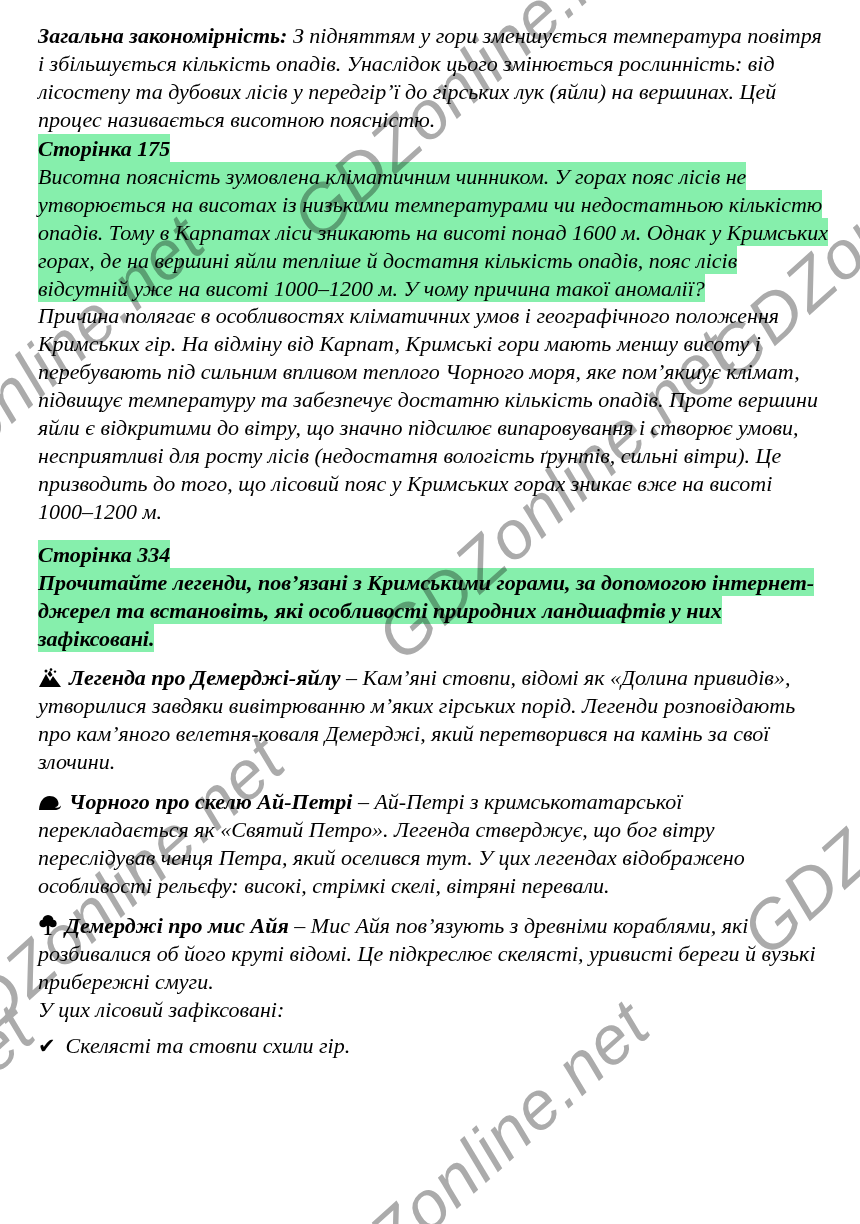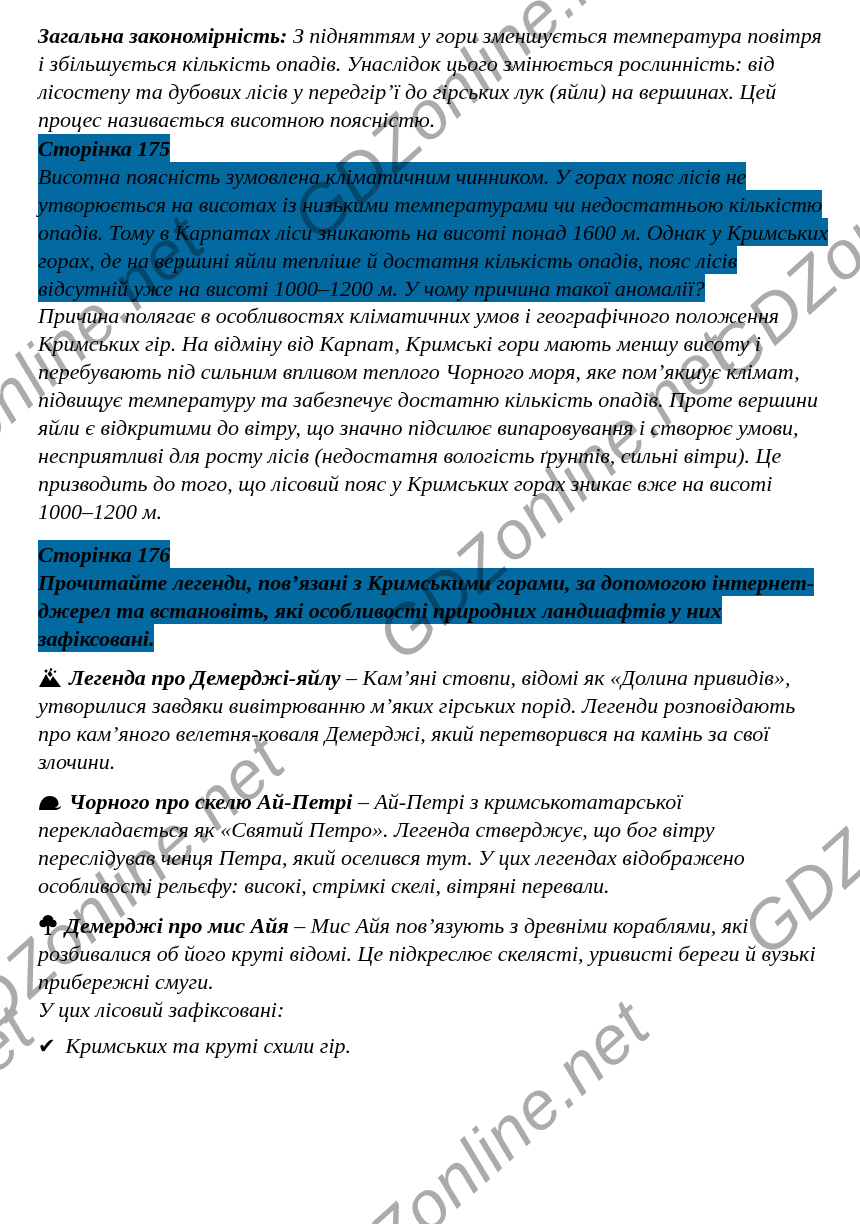--- a/index.html
+++ b/index.html
@@ -10,21 +10,21 @@
   .page{position:relative;width:860px;height:1224px;background:#ffffff;overflow:hidden;font-style:italic;}
   .content{
     position:absolute;left:38px;top:22px;width:794px;z-index:2;
     font-size:22px;line-height:28px;color:#000;
   }
   .para{margin:0;}
   .legend{margin-top:12px;}
   .spacer{height:14px;}
   .b{font-weight:bold;}
   .hl{
-    background:#0369a1;padding:1.5px 0;
+    background:#86efac;padding:1.5px 0;
     -webkit-box-decoration-break:clone;box-decoration-break:clone;
   }
   .check{margin:8px 0 0 0;}
   .check-mark{
     font-family:"DejaVu Sans", sans-serif;font-weight:bold;
     font-size:21px;margin-right:10px;
   }
   .icon{display:inline-block;vertical-align:-3px;margin-right:7px;}
   .icon svg{display:block;}
   .watermarks{
@@ -40,41 +40,41 @@
 </head>
 <body>
 
 <div class="page">
   <div class="content" id="content">
       <p class="para"><span class="b ">Загальна закономірність: </span><span class="">З підняттям у гори зменшується температура повітря і збільшується кількість опадів. Унаслідок цього змінюється рослинність: від лісостепу та дубових лісів у передгір’ї до гірських лук (яйли) на вершинах. Цей процес називається висотною поясністю.</span></p>
       <p class="para"><span class="b hl">Сторінка 175</span></p>
       <p class="para"><span class="hl">Висотна поясність зумовлена кліматичним чинником. У горах пояс лісів не утворюється на висотах із низькими температурами чи недостатньою кількістю опадів. Тому в Карпатах ліси зникають на висоті понад 1600 м. Однак у Кримських горах, де на вершині яйли тепліше й достатня кількість опадів, пояс лісів відсутній уже на висоті 1000–1200 м. У чому причина такої аномалії?</span></p>
       <p class="para"><span class="">Причина полягає в особливостях кліматичних умов і географічного положення Кримських гір. На відміну від Карпат, Кримські гори мають меншу висоту і перебувають під сильним впливом теплого Чорного моря, яке пом’якшує клімат, підвищує температуру та забезпечує достатню кількість опадів. Проте вершини яйли є відкритими до вітру, що значно підсилює випаровування і створює умови, несприятливі для росту лісів (недостатня вологість ґрунтів, сильні вітри). Це призводить до того, що лісовий пояс у Кримських горах зникає вже на висоті 1000–1200 м.</span></p>
       <div class="spacer"></div>
-      <p class="para"><span class="b hl">Сторінка 176</span></p>
+      <p class="para"><span class="b hl">Сторінка 334</span></p>
       <p class="para"><span class="b hl">Прочитайте легенди, пов’язані з Кримськими горами, за допомогою інтернет-джерел та встановіть, які особливості природних ландшафтів у них зафіксовані.</span></p>
       <p class="para legend"><span class="icon"><svg width="24" height="20" viewBox="0 0 24 20">
             <circle cx="8" cy="3" r="1.5" fill="#000"></circle>
             <circle cx="13" cy="1.6" r="1.3" fill="#000"></circle>
             <circle cx="17" cy="3.6" r="1.2" fill="#000"></circle>
             <path d="M1 19 L8 6 L12 13 L15 8 L23 19 Z" fill="#000"></path>
             <path d="M9.5 6 L12 2.5 L14.5 7 L12 9 Z" fill="#000"></path>
           </svg></span><span class="b ">Легенда про Демерджі-яйлу</span><span class=""> – Кам’яні стовпи, відомі як «Долина привидів», утворилися завдяки вивітрюванню м’яких гірських порід. Легенди розповідають про кам’яного велетня-коваля Демерджі, який перетворився на камінь за свої злочини.</span></p>
       <p class="para legend"><span class="icon"><svg width="24" height="19" viewBox="0 0 24 19">
             <path d="M1 17 C1.5 8 6 3 11.5 3 C17 3 20.5 6.5 20.5 10.5 C20.5 13 18.5 14.5 16.5 13.8 C18.5 15.5 21.5 14.8 22.8 12.5 C23.2 15.5 20 17 17 17 Z" fill="#000"></path>
           </svg></span><span class="b ">Чорного про скелю Ай-Петрі</span><span class=""> – Ай-Петрі з кримськотатарської перекладається як «Святий Петро». Легенда стверджує, що бог вітру переслідував ченця Петра, який оселився тут. У цих легендах відображено особливості рельєфу: високі, стрімкі скелі, вітряні перевали.</span></p>
       <p class="para legend"><span class="icon"><svg width="20" height="22" viewBox="0 0 20 22">
             <circle cx="10" cy="6.5" r="5.5" fill="#000"></circle>
             <circle cx="5.2" cy="9.5" r="3.8" fill="#000"></circle>
             <circle cx="14.8" cy="9.5" r="3.8" fill="#000"></circle>
             <rect x="8.8" y="11" width="2.4" height="9" fill="#000"></rect>
             <path d="M5.5 21 Q10 18.5 14.5 21 Z" fill="#000"></path>
           </svg></span><span class="b ">Демерджі про мис Айя</span><span class=""> – Мис Айя пов’язують з древніми кораблями, які розбивалися об його круті відомі. Це підкреслює скелясті, уривисті береги й вузькі прибережні смуги.</span></p>
       <p class="para"><span class="">У цих лісовий зафіксовані:</span></p>
-      <p class="check"><span class="check-mark">✔</span><span class="">Кримських та круті схили гір.</span></p>
+      <p class="check"><span class="check-mark">✔</span><span class="">Скелясті та стовпи схили гір.</span></p>
     </div>
   <div class="watermarks" id="watermarks">
       <div class="wm" style="left: 470px; top: 75px; color: rgb(171, 171, 171);">GDZonline.net</div>
       <div class="wm" style="left: 885px; top: 215px; color: rgb(171, 171, 171);">GDZonline.net</div>
       <div class="wm" style="left: 25px; top: 380px; color: rgb(171, 171, 171);">GDZonline.net</div>
       <div class="wm" style="left: 555px; top: 495px; color: rgb(171, 171, 171);">GDZonline.net</div>
       <div class="wm" style="left: 105px; top: 900px; color: rgb(171, 171, 171);">GDZonline.net</div>
       <div class="wm" style="left: 920px; top: 790px; color: rgb(171, 171, 171);">GDZonline.net</div>
       <div class="wm" style="left: 470px; top: 1165px; color: rgb(171, 171, 171);">GDZonline.net</div>
       <div class="wm" style="left: -145px; top: 1170px; color: rgb(171, 171, 171);">GDZonline.net</div>

